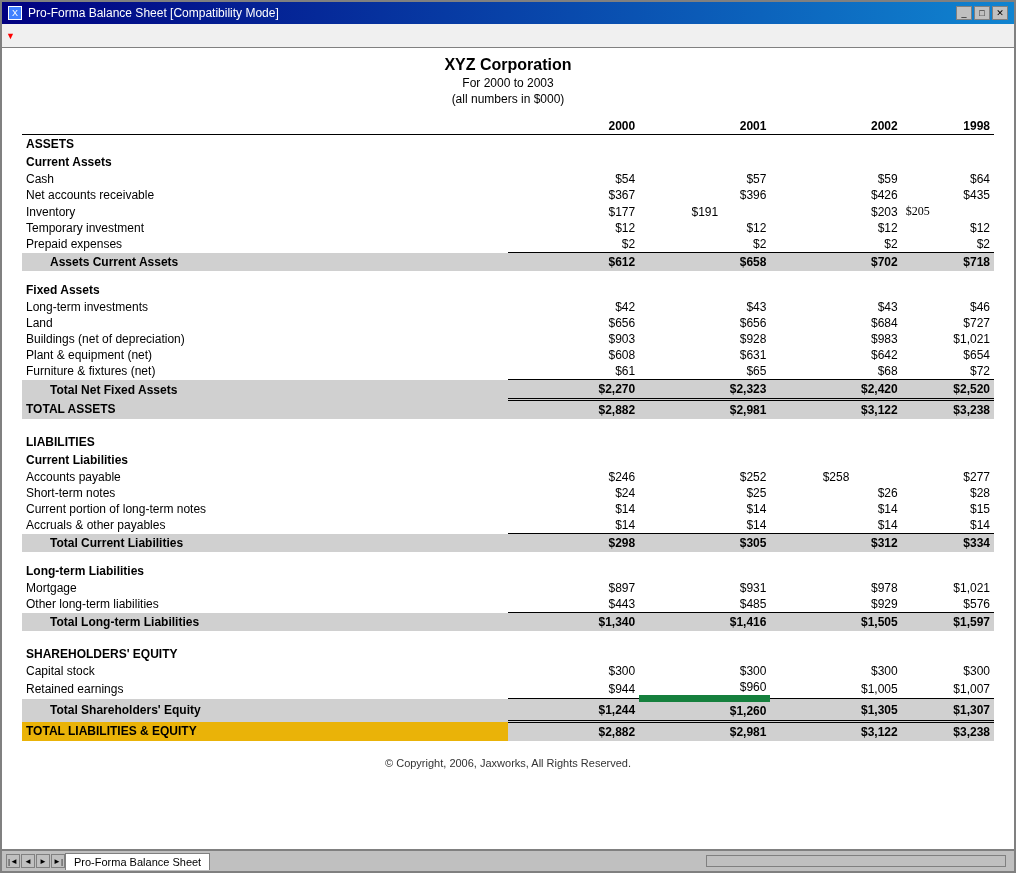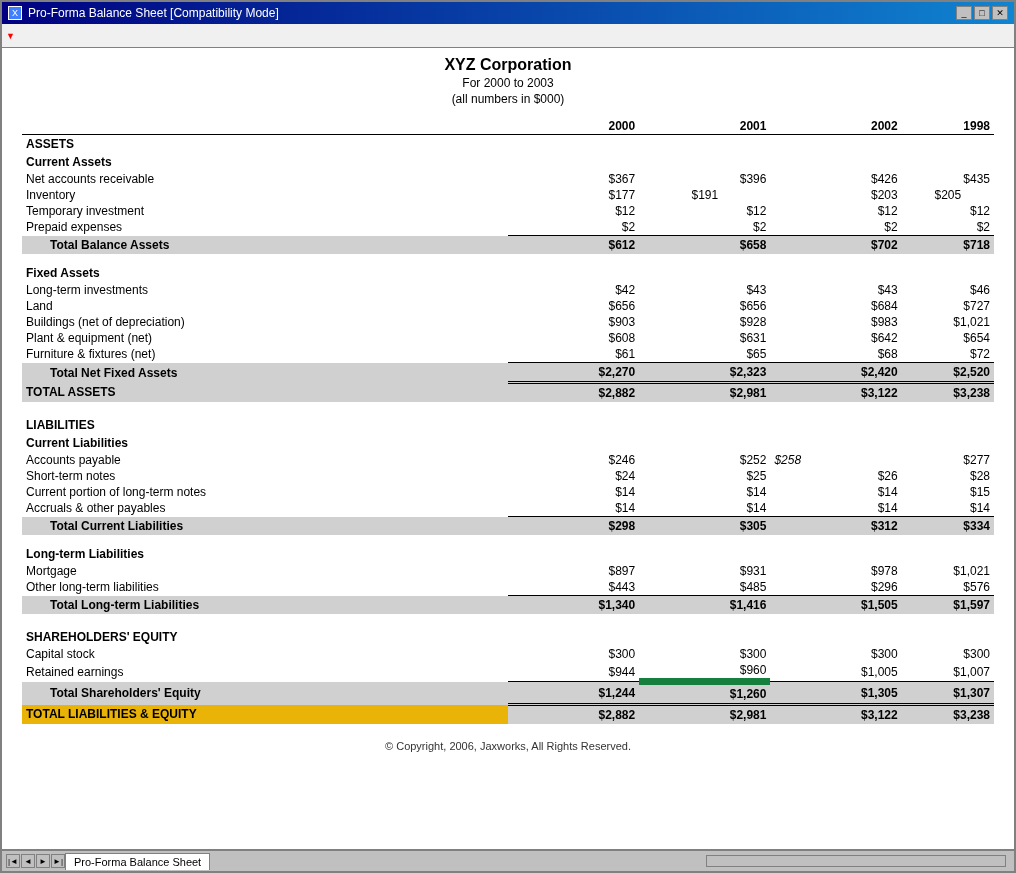--- a/index.html
+++ b/index.html
@@ -231,49 +231,56 @@
               </tr>
             </thead>
             <tbody id="table-body">
             <tr>
                   <td colspan="5" style="font-weight:bold; padding:2px 4px; padding-top:2px;">ASSETS</td>
                 </tr>
                 <tr>
                   <td colspan="5" style="font-weight:bold; padding:2px 4px;">Current Assets</td>
                 </tr>
                 <tr>
+    <td style="padding:1px 4px;">Cash</td>
+    <td style="text-align:right; padding:1px 4px;">$54</td>
+    <td style="text-align:right; padding:1px 4px;">$57</td>
+    <td style="text-align:right; padding:1px 4px;">$59</td>
+    <td style="text-align:right; padding:1px 4px;">$64</td>
+  </tr>
+                <tr>
     <td style="padding:1px 4px;">Net accounts receivable</td>
     <td style="text-align:right; padding:1px 4px;">$367</td>
     <td style="text-align:right; padding:1px 4px;">$396</td>
     <td style="text-align:right; padding:1px 4px;">$426</td>
     <td style="text-align:right; padding:1px 4px;">$435</td>
   </tr>
                 <tr>
     <td style="padding:1px 4px;">Inventory</td>
     <td style="text-align:right; padding:1px 4px;">$177</td>
     <td style="text-align:center; padding:1px 4px;">$191</td>
     <td style="text-align:right; padding:1px 4px;">$203</td>
-    <td style="text-align:center; padding:1px 4px;">$205</td>
+    <td style="text-align:left; padding:1px 4px;font-family:Liberation Serif, serif;">$205</td>
   </tr>
                 <tr>
     <td style="padding:1px 4px;">Temporary investment</td>
     <td style="text-align:right; padding:1px 4px;">$12</td>
     <td style="text-align:right; padding:1px 4px;">$12</td>
     <td style="text-align:right; padding:1px 4px;">$12</td>
     <td style="text-align:right; padding:1px 4px;">$12</td>
   </tr>
                 <tr>
     <td style="padding:1px 4px;">Prepaid expenses</td>
     <td style="text-align:right; padding:1px 4px;">$2</td>
     <td style="text-align:right; padding:1px 4px;">$2</td>
     <td style="text-align:right; padding:1px 4px;">$2</td>
     <td style="text-align:right; padding:1px 4px;">$2</td>
   </tr>
                 <tr>
-      <td style="font-weight:bold; background:#d0d0d0; padding:2px 4px; padding-left:28px;">Total Balance Assets</td>
+      <td style="font-weight:bold; background:#d0d0d0; padding:2px 4px; padding-left:28px;">Assets Current Assets</td>
       <td style="font-weight:bold; background:#d0d0d0; text-align:right; padding:2px 4px; border-top:1px solid black;">$612</td>
       <td style="font-weight:bold; background:#d0d0d0; text-align:right; padding:2px 4px; border-top:1px solid black;">$658</td>
       <td style="font-weight:bold; background:#d0d0d0; text-align:right; padding:2px 4px; border-top:1px solid black;">$702</td>
       <td style="font-weight:bold; background:#d0d0d0; text-align:right; padding:2px 4px; border-top:1px solid black;">$718</td>
     </tr>
                 <tr>
                   <td colspan="5" style="height:10px;"></td>
                 </tr>
                 <tr>
                   <td colspan="5" style="font-weight:bold; padding:2px 4px;">Fixed Assets</td>
@@ -333,21 +340,21 @@
                 <tr>
                   <td colspan="5" style="font-weight:bold; padding:2px 4px; padding-top:6px;">LIABILITIES</td>
                 </tr>
                 <tr>
                   <td colspan="5" style="font-weight:bold; padding:2px 4px;">Current Liabilities</td>
                 </tr>
                 <tr>
     <td style="padding:1px 4px;">Accounts payable</td>
     <td style="text-align:right; padding:1px 4px;">$246</td>
     <td style="text-align:right; padding:1px 4px;">$252</td>
-    <td style="text-align:left; padding:1px 4px;font-style:italic;">$258</td>
+    <td style="text-align:center; padding:1px 4px;">$258</td>
     <td style="text-align:right; padding:1px 4px;">$277</td>
   </tr>
                 <tr>
     <td style="padding:1px 4px;">Short-term notes</td>
     <td style="text-align:right; padding:1px 4px;">$24</td>
     <td style="text-align:right; padding:1px 4px;">$25</td>
     <td style="text-align:right; padding:1px 4px;">$26</td>
     <td style="text-align:right; padding:1px 4px;">$28</td>
   </tr>
                 <tr>
@@ -381,21 +388,21 @@
     <td style="padding:1px 4px;">Mortgage</td>
     <td style="text-align:right; padding:1px 4px;">$897</td>
     <td style="text-align:right; padding:1px 4px;">$931</td>
     <td style="text-align:right; padding:1px 4px;">$978</td>
     <td style="text-align:right; padding:1px 4px;">$1,021</td>
   </tr>
                 <tr>
     <td style="padding:1px 4px;">Other long-term liabilities</td>
     <td style="text-align:right; padding:1px 4px;">$443</td>
     <td style="text-align:right; padding:1px 4px;">$485</td>
-    <td style="text-align:right; padding:1px 4px;">$296</td>
+    <td style="text-align:right; padding:1px 4px;">$929</td>
     <td style="text-align:right; padding:1px 4px;">$576</td>
   </tr>
                 <tr>
       <td style="font-weight:bold; background:#d0d0d0; padding:2px 4px; padding-left:28px;">Total Long-term Liabilities</td>
       <td style="font-weight:bold; background:#d0d0d0; text-align:right; padding:2px 4px; border-top:1px solid black;">$1,340</td>
       <td style="font-weight:bold; background:#d0d0d0; text-align:right; padding:2px 4px; border-top:1px solid black;">$1,416</td>
       <td style="font-weight:bold; background:#d0d0d0; text-align:right; padding:2px 4px; border-top:1px solid black;">$1,505</td>
       <td style="font-weight:bold; background:#d0d0d0; text-align:right; padding:2px 4px; border-top:1px solid black;">$1,597</td>
     </tr>
                 <tr>

